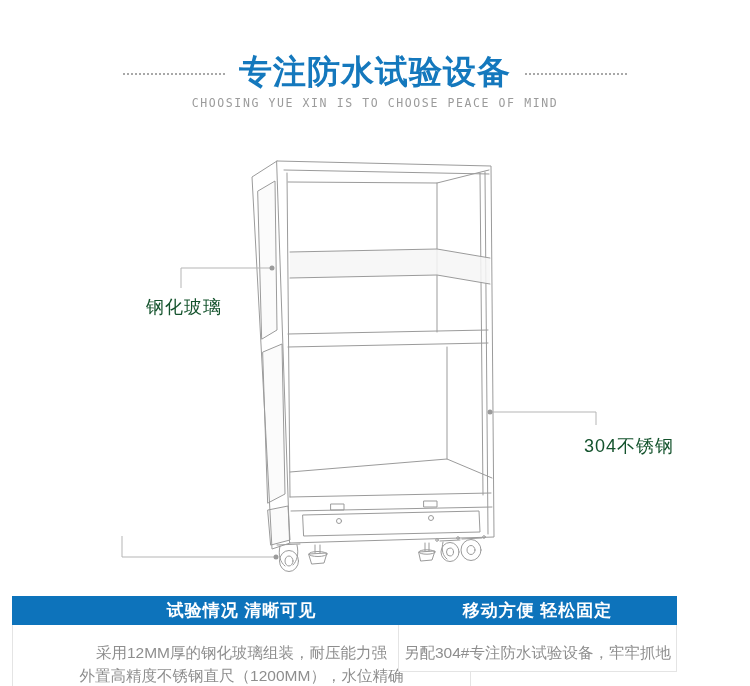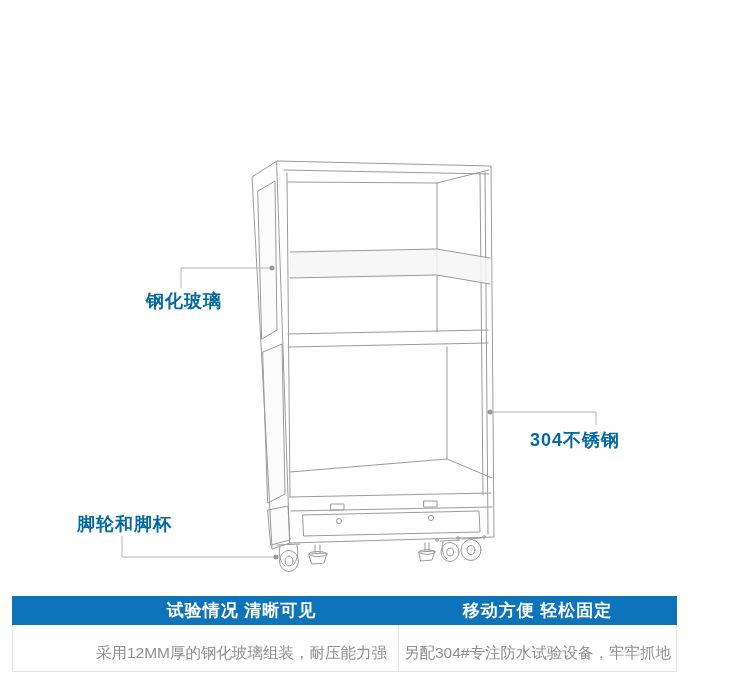--- a/index.html
+++ b/index.html
@@ -21,25 +21,25 @@
   .subtitle{
     margin-top:4px;font-family:"DejaVu Sans Mono","Liberation Mono",monospace;
     font-size:11.5px;color:#9b9b9b;letter-spacing:1.6px;white-space:nowrap;
   }
 
   
   svg.drawing{position:absolute;left:0;top:0;width:750px;height:686px;}
 
   
   .callout-label{
-    position:absolute;font-size:18px;font-weight:700;color:#0369a1;
-    white-space:nowrap;letter-spacing:1px;
+    position:absolute;font-size:18px;font-weight:400;color:#14532d;
+    white-space:nowrap;letter-spacing:1px;margin-top:6px;
   }
   .label-glass{left:146px;top:289px;}
-  .label-steel{left:530px;top:428px;}
+  .label-steel{left:584px;top:428px;}
   .label-casters{left:77px;top:512px;}
 
   
   .feature{position:absolute;top:596px;}
   .feature-left{left:12px;width:459px;border-radius:14px;}
   .feature-right{left:398px;width:279px;}
   .feature-bar{
     height:29px;background:#0d73bb;color:#ffffff;font-size:17px;font-weight:700;
     display:flex;align-items:center;justify-content:center;letter-spacing:1px;
     white-space:nowrap;
@@ -48,20 +48,28 @@
     border:1px solid #e4e4e4;border-top:none;background:#ffffff;
     padding:16px 0 7px 0;text-align:center;color:#8e8e8e;font-size:15.5px;
     line-height:23px;white-space:nowrap;
   }
 </style>
 </head>
 <body>
 
 <div class="page">
 
+  <div class="header">
+    <div class="header-row">
+      <span class="dots"></span>
+      <span class="title">专注防水试验设备</span>
+      <span class="dots"></span>
+    </div>
+    <div class="subtitle">CHOOSING YUE XIN IS TO CHOOSE PEACE OF MIND</div>
+  </div>
 
   <svg class="drawing" viewBox="0 0 750 686">
     <g stroke="#9b9b9b" stroke-width="1" fill="none" stroke-linejoin="round" stroke-linecap="round">
 
       <path d="M258,191 L275,181 L277,330 L262,339 Z" fill="#fbfbfb"></path>
       <path d="M263,352 L282,344 L285,494 L268,503 Z" fill="#fbfbfb"></path>
       <path d="M268,510 L288,506 L290,540 L271,545 Z" fill="#fbfbfb"></path>
 
       <path d="M277,161 L491,166 L494,537 L290,543 Z"></path>
       <path d="M277,161 L252,177 L272,549 L290,543"></path>
@@ -133,26 +141,26 @@
     </g>
     <g fill="#9b9b9b" stroke="none">
       <circle cx="272" cy="268" r="2.5"></circle>
       <circle cx="490" cy="412" r="2.5"></circle>
       <circle cx="276" cy="557" r="2.5"></circle>
     </g>
   </svg>
 
   <div class="callout-label label-glass">钢化玻璃</div>
   <div class="callout-label label-steel">304不锈钢</div>
-  <div class="callout-label label-casters">脚轮和脚杯</div>
 
   <div class="feature feature-left">
     <div class="feature-bar">试验情况 清晰可见</div>
     <div class="feature-body">
       <div>采用12MM厚的钢化玻璃组装，耐压能力强</div>
+      <div>外置高精度不锈钢直尺（1200MM），水位精确</div>
     </div>
   </div>
 
   <div class="feature feature-right">
     <div class="feature-bar">移动方便 轻松固定</div>
     <div class="feature-body">
       <div>另配304#专注防水试验设备，牢牢抓地</div>
     </div>
   </div>
 

